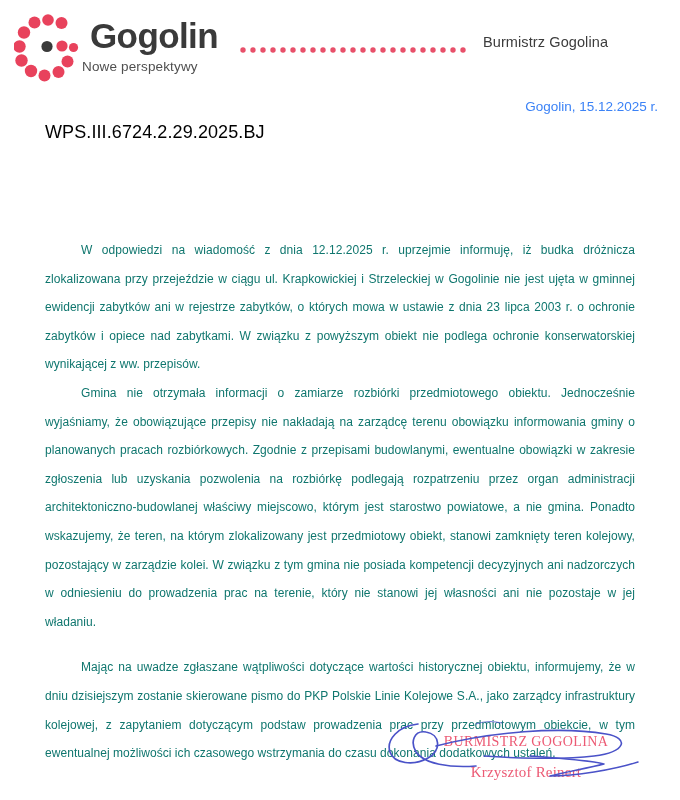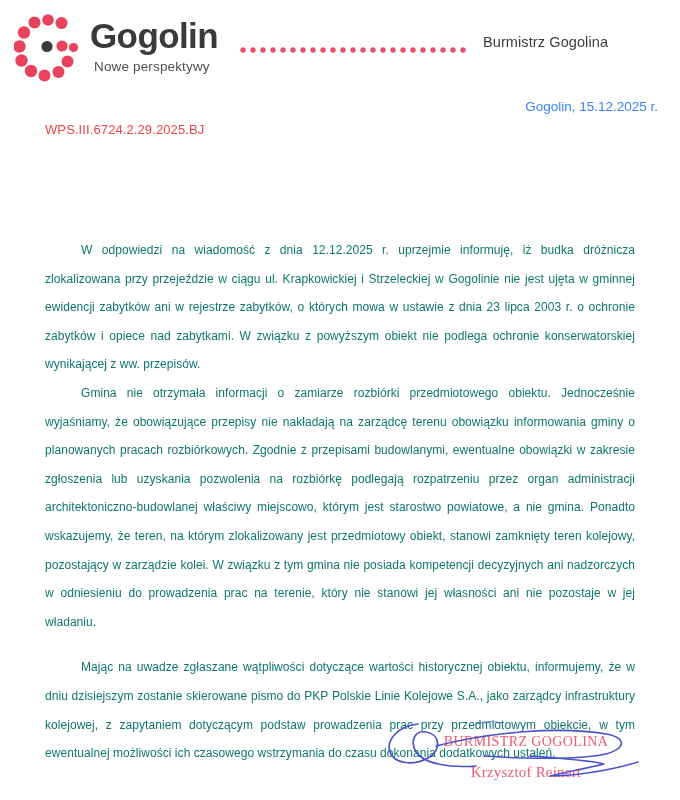--- a/index.html
+++ b/index.html
@@ -48,21 +48,21 @@
     top: 6px;
     font-size: 35px;
     font-weight: bold;
     letter-spacing: -0.6px;
     color: #3a3a3a;
     line-height: 1;
   }
 
   .logo-tagline {
     position: absolute;
-    left: 80px;
+    left: 68px;
     top: 48px;
     font-size: 13.5px;
     color: #4f4f4f;
     letter-spacing: 0.15px;
     line-height: 1;
   }
 
   .header-rule {
     position: absolute;
     left: 240px;
@@ -88,22 +88,22 @@
     top: 99px;
     font-size: 13.5px;
     color: #3b82f6;
     white-space: nowrap;
   }
 
   .reference {
     position: absolute;
     left: 45px;
     top: 122px;
-    font-size: 13px;
-    color: #ef4444;
+    font-size: 18px;
+    color: #000000;
     letter-spacing: 0.1px;
     white-space: nowrap;
   }
 
   
   .letter-body {
     position: absolute;
     left: 45px;
     top: 236px;
     width: 590px;

